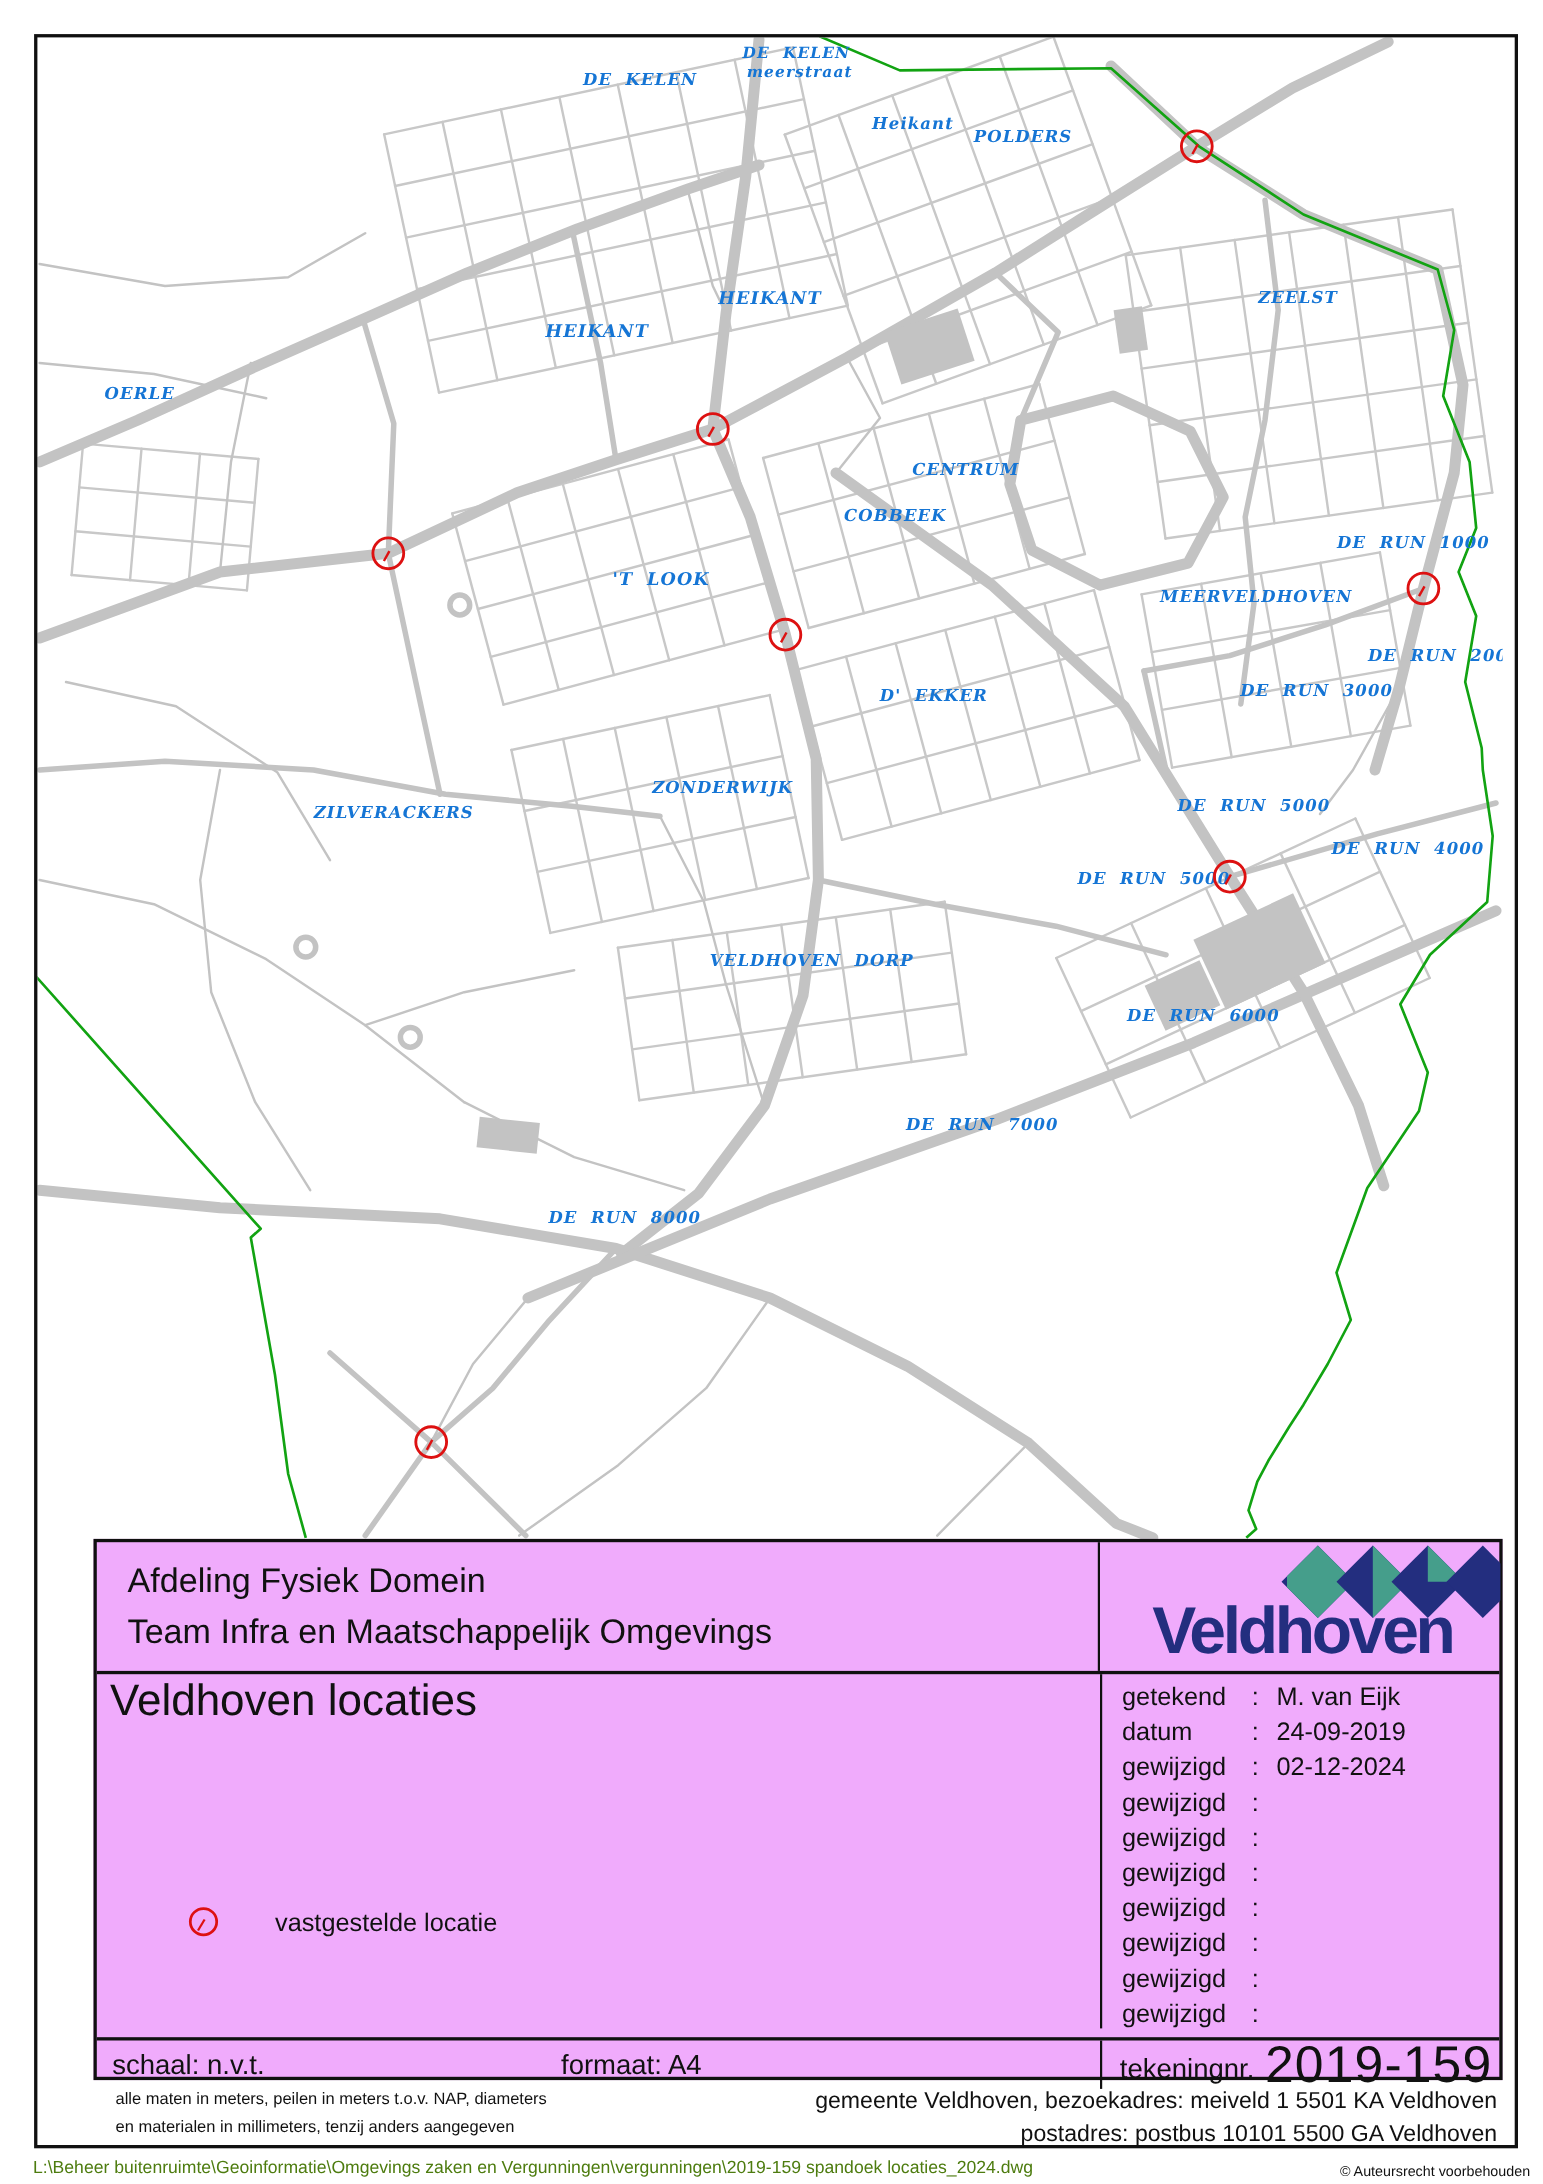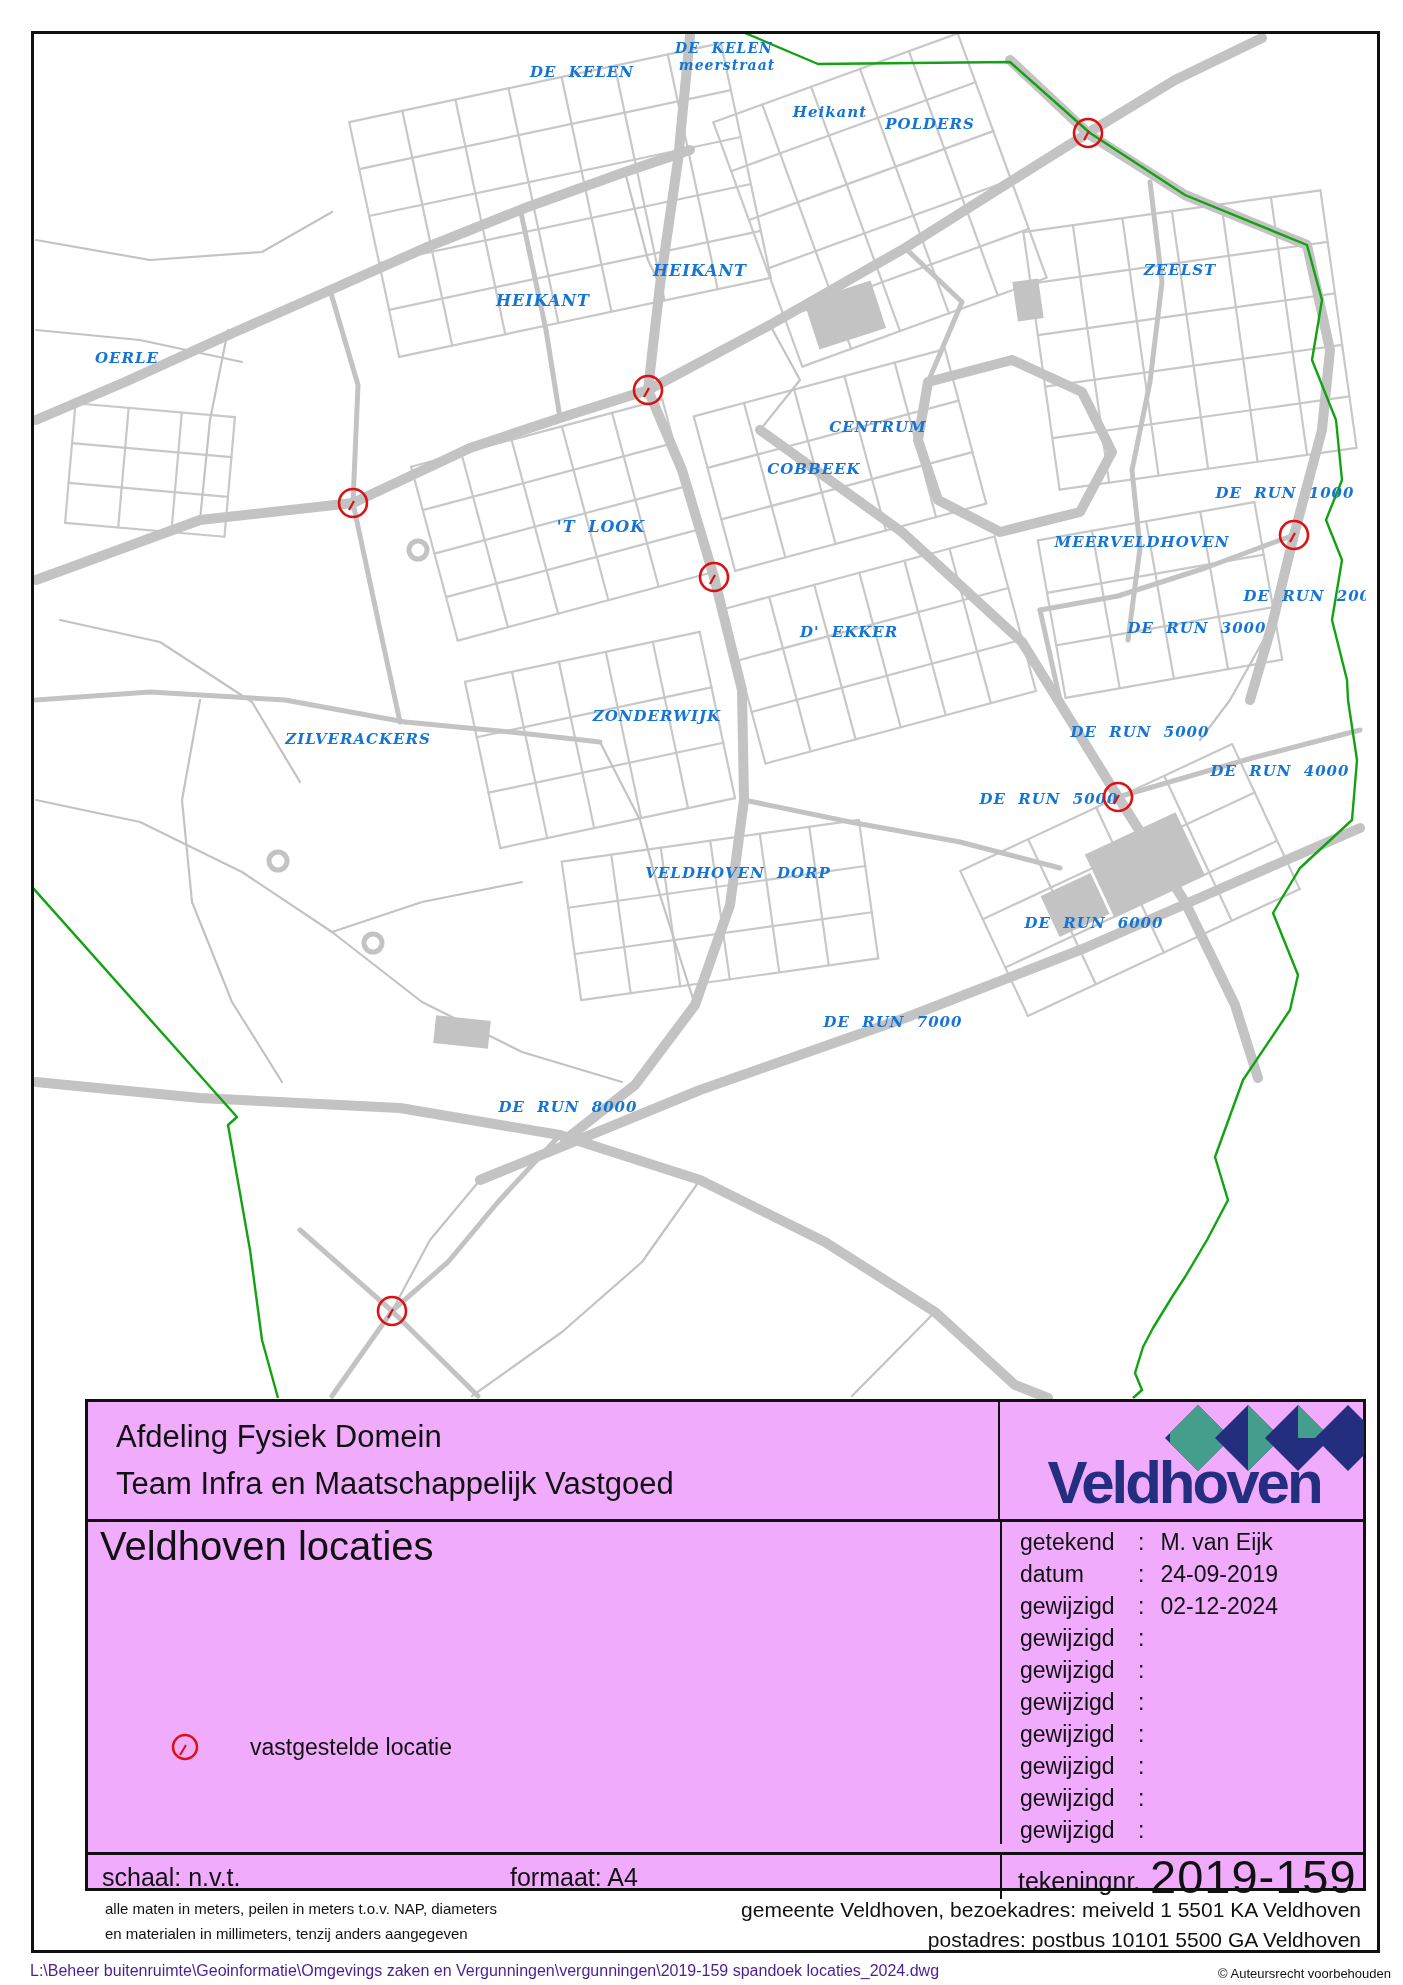--- a/index.html
+++ b/index.html
@@ -41,21 +41,21 @@
   .tb-rowC{position:absolute;left:0;top:450px;width:100%;height:47px;
     border-top:3px solid #101010;box-sizing:border-box;}
   .tb-schaal{position:absolute;left:14px;top:8px;font-size:25px;color:#111;}
   .tb-formaat{position:absolute;left:422px;top:8px;font-size:25px;color:#111;}
   .tb-teknr{position:absolute;left:912px;top:0;right:0;height:100%;
     border-left:2px solid #101010;box-sizing:border-box;}
   .teknr-label{position:absolute;left:16px;top:12px;font-size:25px;color:#111;}
   .teknr-value{position:absolute;left:148px;top:-6px;font-size:47px;color:#111;letter-spacing:1px;}
   .tb-notes{position:absolute;left:85px;top:1897px;width:560px;font-size:15px;color:#111;line-height:1.65;padding-left:20px;}
   .tb-address{position:absolute;right:42px;top:1895px;width:820px;text-align:right;font-size:21px;color:#111;line-height:1.45;}
-  .footer-path{position:absolute;left:30px;top:1962px;font-size:16px;color:#4c1d95;}
+  .footer-path{position:absolute;left:30px;top:1962px;font-size:16px;color:#4d7c0f;}
   .footer-copy{position:absolute;right:12px;top:1966px;font-size:13px;color:#111;}
 </style>
 </head>
 <body>
 
 <svg id="map" class="map-svg" width="1403" height="1985" viewBox="0 0 1403 1985">
     <clipPath id="mapclip">
       <rect x="34" y="34" width="1332" height="1365"></rect>
     </clipPath>
     <g clip-path="url(#mapclip)">
@@ -300,21 +300,21 @@
       </g>
     </g>
   </svg>
 
 <div class="page-frame"></div>
 
 <div class="title-block">
   <div class="tb-rowA">
     <div class="tb-dept">
       <div>Afdeling Fysiek Domein</div>
-      <div>Team Infra en Maatschappelijk Vastgoed</div>
+      <div>Team Infra en Maatschappelijk Omgevings</div>
     </div>
     <div class="tb-logo-cell">
       <svg width="362" height="120" viewBox="0 0 362 120">
 
         <polygon points="196,3 229,36 196,69 163,36" fill="#232E7F"></polygon>
         <polygon points="196,3 229,36 196,69 168,41 168,31" fill="#459E8B"></polygon>
 
         <polygon points="246,3 279,36 246,69 213,36" fill="#232E7F"></polygon>
         <polygon points="246,3 279,36 246,69" fill="#459E8B"></polygon>
 

